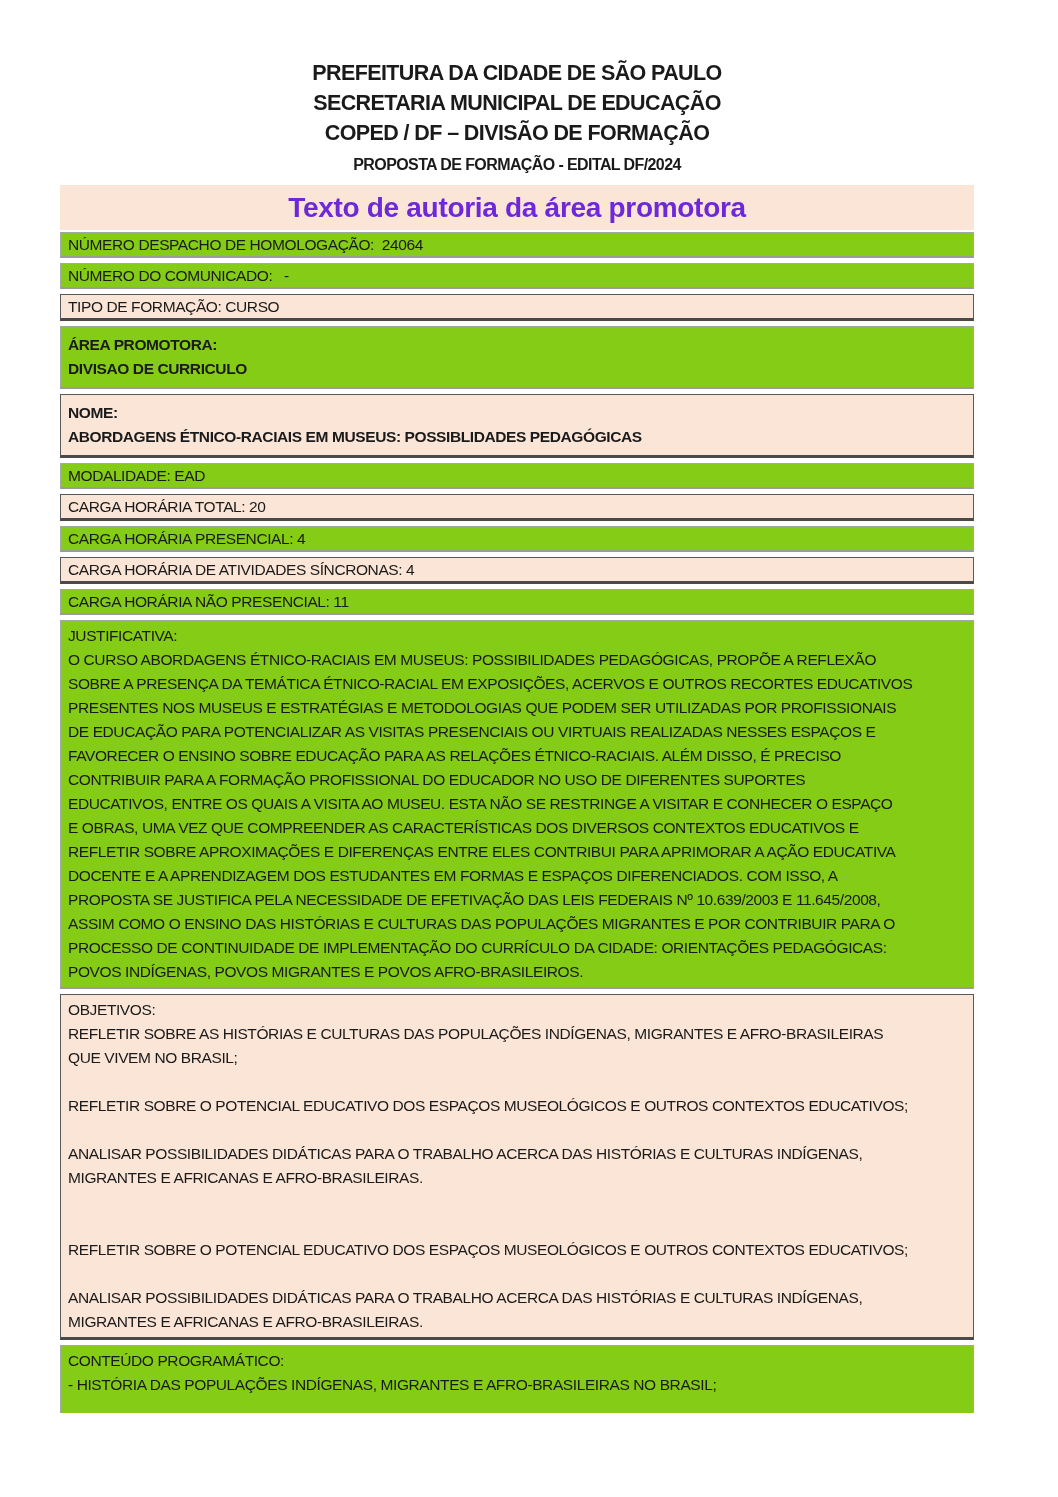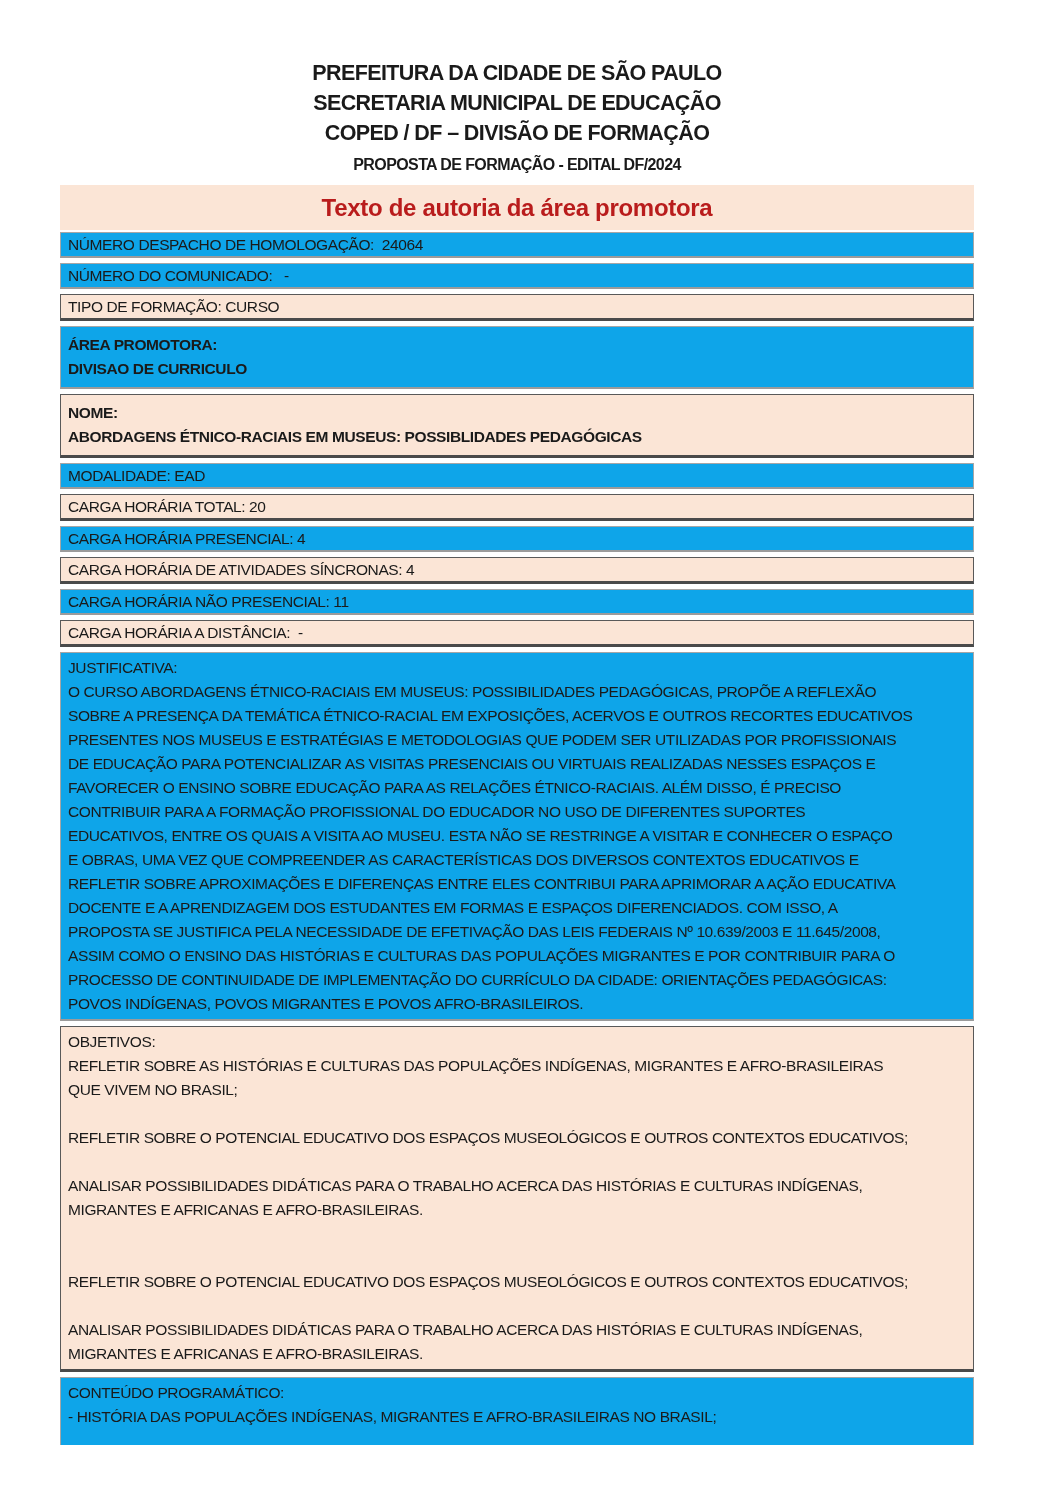--- a/index.html
+++ b/index.html
@@ -38,39 +38,39 @@
   }
   
   .banner {
     margin-top: 4px;
     height: 45px;
     background: #FBE5D6;
     text-align: center;
   }
   .banner span {
     font-weight: bold;
-    font-size: 24px;
+    font-size: 28px;
     line-height: 45px;
-    color: #b91c1c;
+    color: #6d28d9;
     letter-spacing: -0.3px;
     white-space: nowrap;
   }
   
   .rows { margin-top: 2px; }
   .row {
     box-sizing: border-box;
     padding: 2px 7px;
     margin-bottom: 5px;
     font-size: 15.5px;
     line-height: 19px;
     letter-spacing: -0.4px;
     white-space: pre-wrap;
     border: 1px solid #A6A6A6;
     border-bottom: 2px solid #9B9B9B;
-    background: #0ea5e9;
+    background: #84cc16;
   }
   .row--peach {
     background: #FBE5D6;
     border: 1px solid #595959;
     border-bottom: 3px solid #4A4A4A;
   }
   .row--bold { font-weight: bold; }
   .row--multi {
     line-height: 24px;
     padding: 6px 7px;
@@ -108,21 +108,20 @@
       <div class="row row--peach">TIPO DE FORMAÇÃO: CURSO</div>
       <div class="row row--bold row--multi">ÁREA PROMOTORA:
 DIVISAO DE CURRICULO</div>
       <div class="row row--peach row--bold row--multi">NOME:
 ABORDAGENS ÉTNICO-RACIAIS EM MUSEUS: POSSIBLIDADES PEDAGÓGICAS</div>
       <div class="row">MODALIDADE: EAD</div>
       <div class="row row--peach">CARGA HORÁRIA TOTAL: 20</div>
       <div class="row">CARGA HORÁRIA PRESENCIAL: 4</div>
       <div class="row row--peach">CARGA HORÁRIA DE ATIVIDADES SÍNCRONAS: 4</div>
       <div class="row">CARGA HORÁRIA NÃO PRESENCIAL: 11</div>
-      <div class="row row--peach">CARGA HORÁRIA A DISTÂNCIA:  -</div>
       <div class="row row--block">JUSTIFICATIVA:
 O CURSO ABORDAGENS ÉTNICO-RACIAIS EM MUSEUS: POSSIBILIDADES PEDAGÓGICAS, PROPÕE A REFLEXÃO
 SOBRE A PRESENÇA DA TEMÁTICA ÉTNICO-RACIAL EM EXPOSIÇÕES, ACERVOS E OUTROS RECORTES EDUCATIVOS
 PRESENTES NOS MUSEUS E ESTRATÉGIAS E METODOLOGIAS QUE PODEM SER UTILIZADAS POR PROFISSIONAIS
 DE EDUCAÇÃO PARA POTENCIALIZAR AS VISITAS PRESENCIAIS OU VIRTUAIS REALIZADAS NESSES ESPAÇOS E
 FAVORECER O ENSINO SOBRE EDUCAÇÃO PARA AS RELAÇÕES ÉTNICO-RACIAIS. ALÉM DISSO, É PRECISO
 CONTRIBUIR PARA A FORMAÇÃO PROFISSIONAL DO EDUCADOR NO USO DE DIFERENTES SUPORTES
 EDUCATIVOS, ENTRE OS QUAIS A VISITA AO MUSEU. ESTA NÃO SE RESTRINGE A VISITAR E CONHECER O ESPAÇO
 E OBRAS, UMA VEZ QUE COMPREENDER AS CARACTERÍSTICAS DOS DIVERSOS CONTEXTOS EDUCATIVOS E
 REFLETIR SOBRE APROXIMAÇÕES E DIFERENÇAS ENTRE ELES CONTRIBUI PARA APRIMORAR A AÇÃO EDUCATIVA

